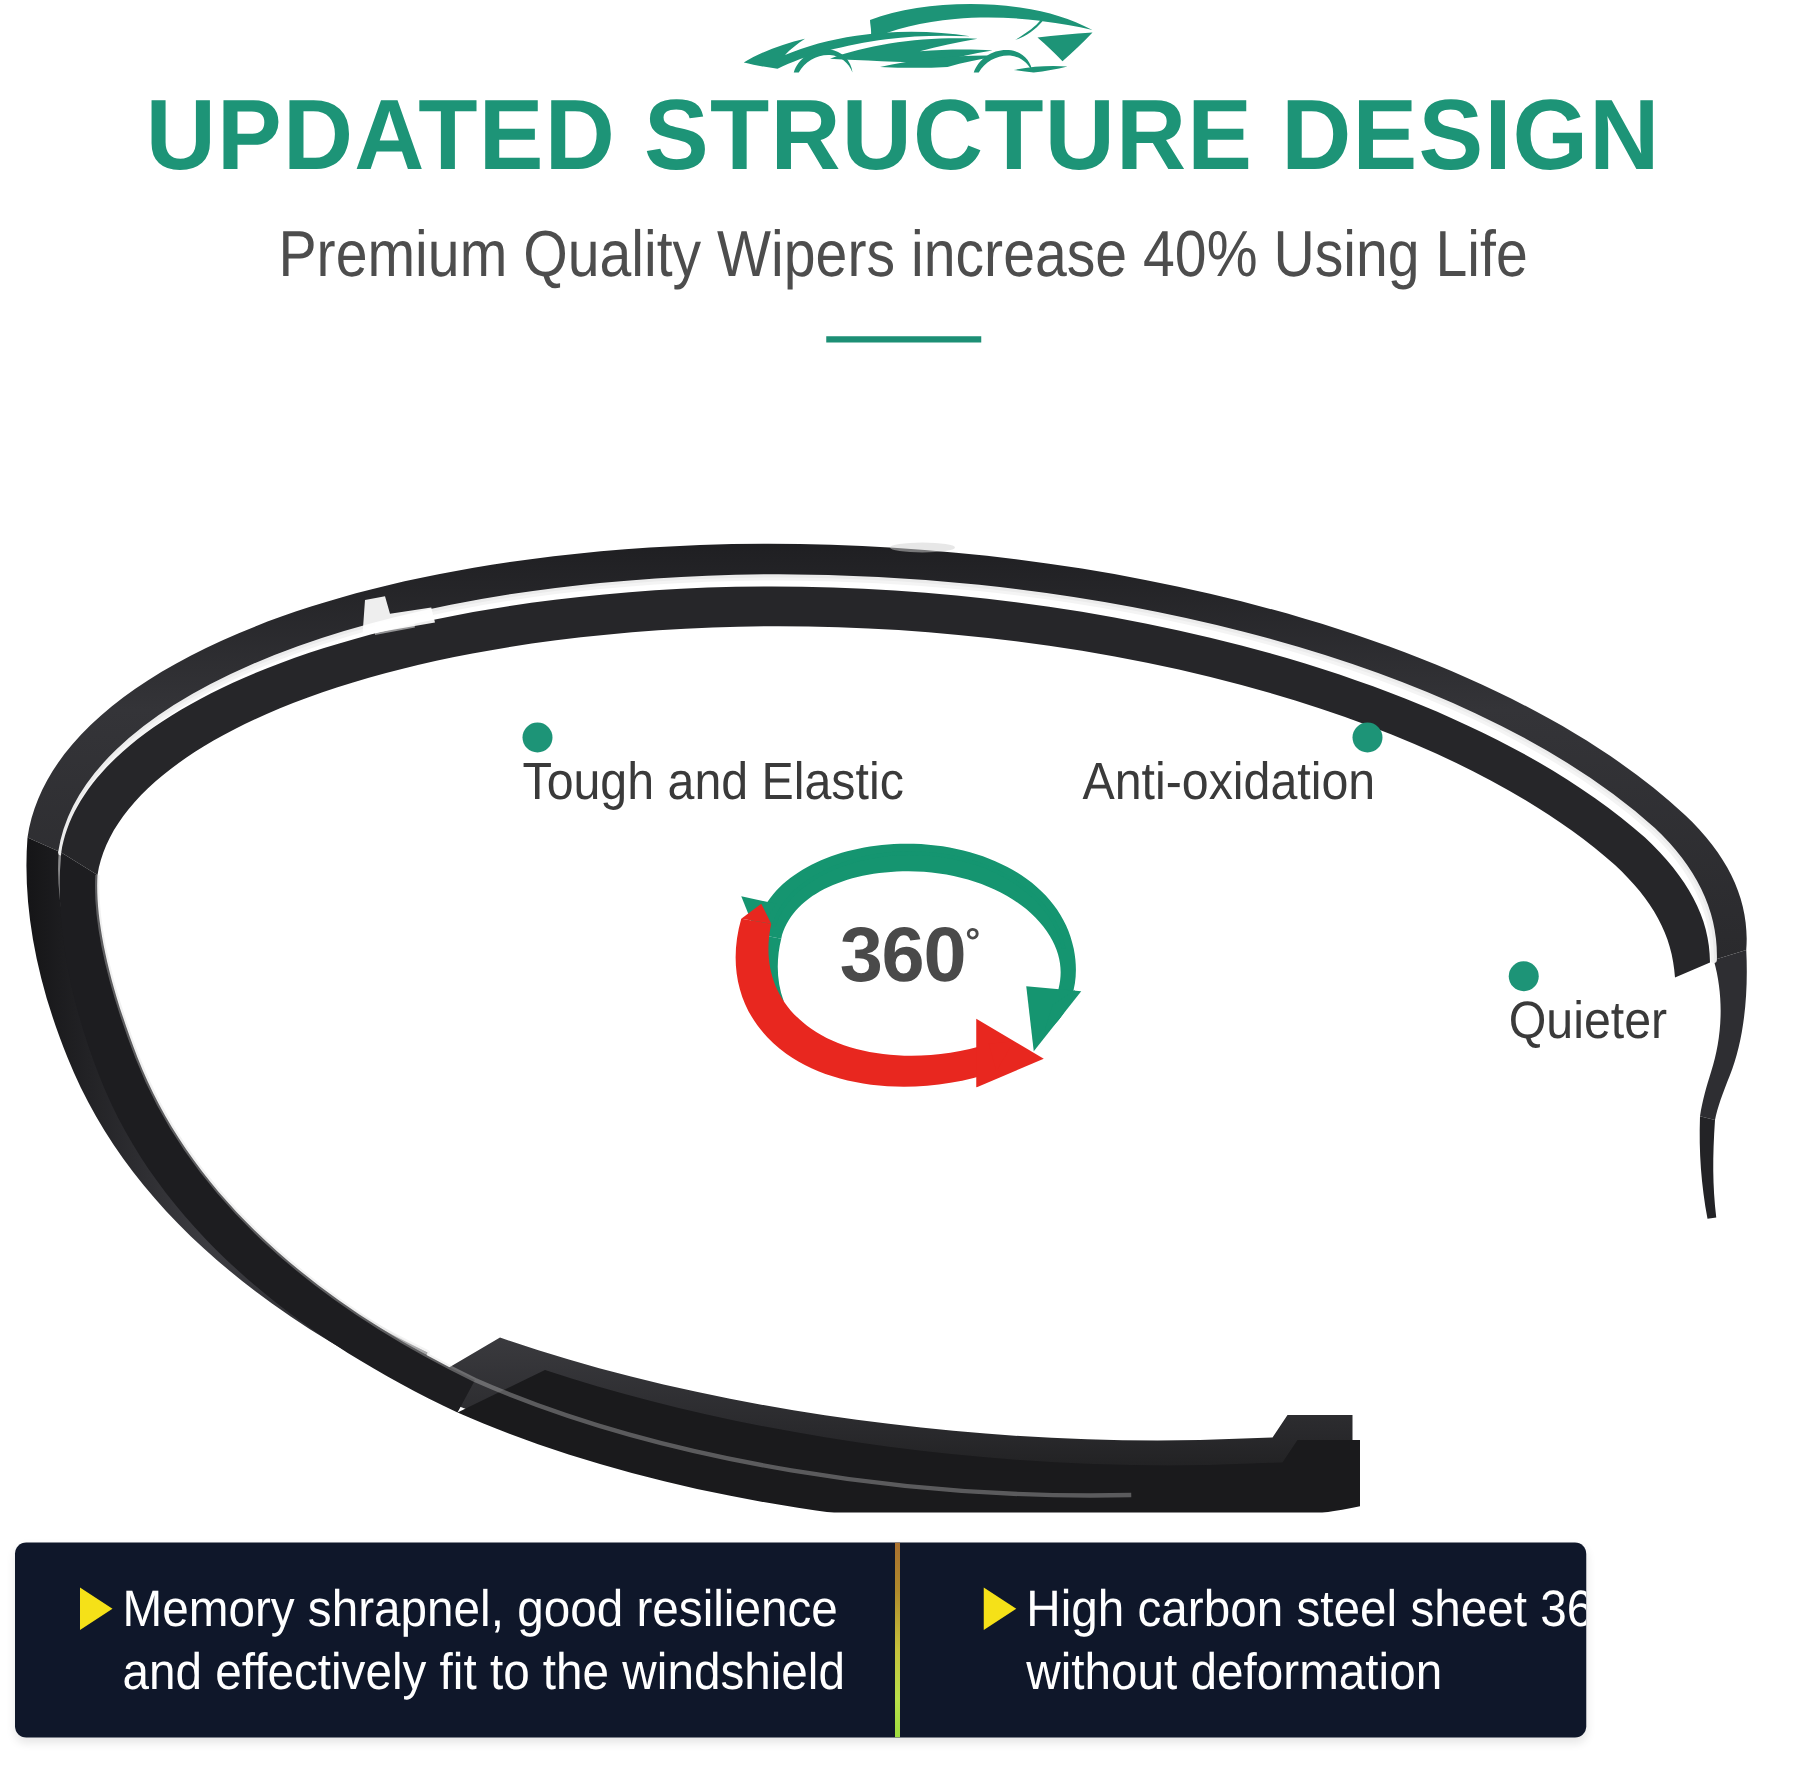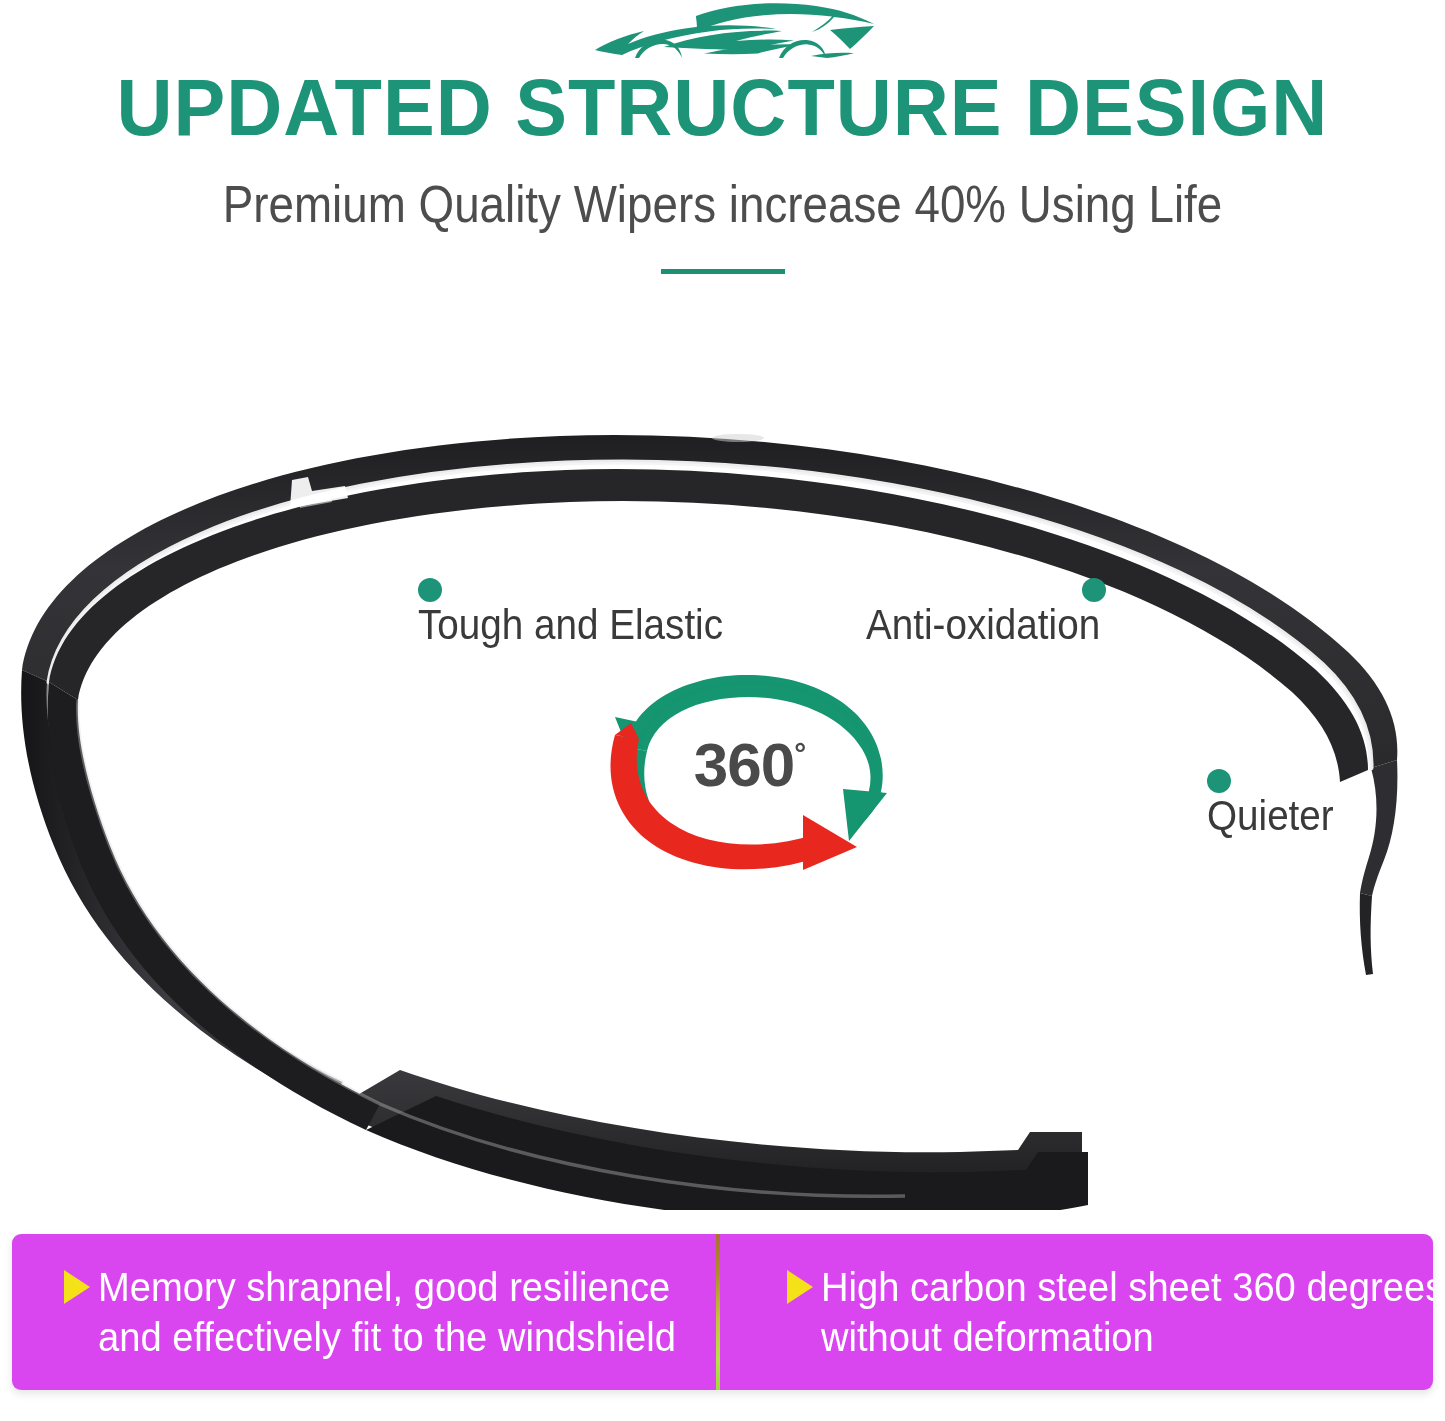--- a/index.html
+++ b/index.html
@@ -106,21 +106,21 @@
     transform: scaleX(0.92);
   }
   #callout-tough      { left: 418px; top: 566px; }
   #callout-antiox     { left: 866px; top: 566px; align-items: flex-end; }
   #callout-highstr    { left: 122px; top: 738px; }
   #callout-quieter    { left: 1207px; top: 757px; }
 
   
   #badge-360 {
     position: absolute;
-    left: 581px;
+    left: 559px;
     top: 655px;
     width: 345px;
     height: 215px;
   }
   #badge-360 svg { display: block; width: 345px; height: 215px; }
   #badge-label {
     position: absolute;
     left: 0;
     top: 0;
     width: 345px;
@@ -144,23 +144,23 @@
     font-size: 30px;
     vertical-align: super;
     font-weight: bold;
   }
 
   
   #bottom-banner {
     position: absolute;
     left: 12px;
     top: 1234px;
-    width: 1421px;
+    width: 1257px;
     height: 156px;
-    background: #d946ef;
+    background: #0f172a;
     border-radius: 9px;
     box-shadow: 0 4px 8px rgba(0,0,0,0.10);
     display: flex;
     overflow: hidden;
   }
   .banner-half {
     flex: 1 1 50%;
     display: flex;
     align-items: center;
     padding: 0 0 0 52px;

